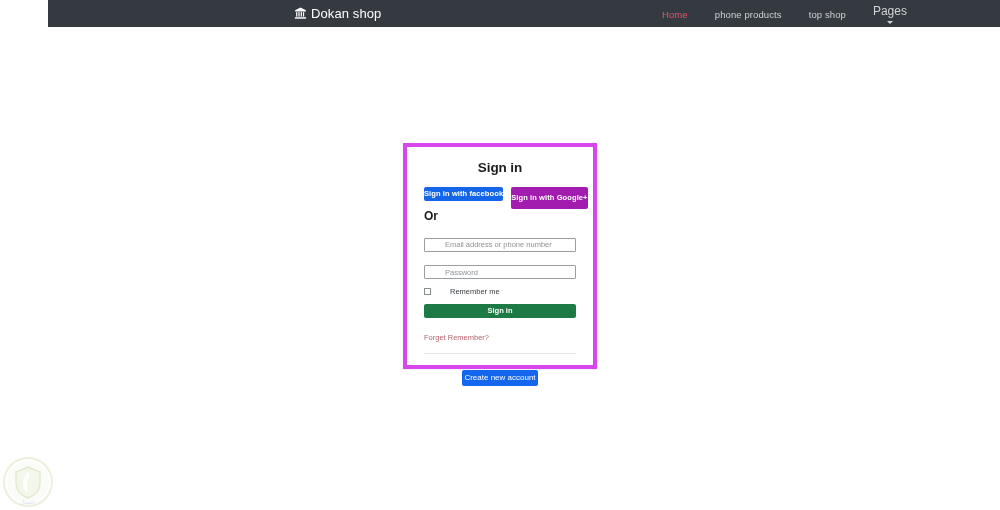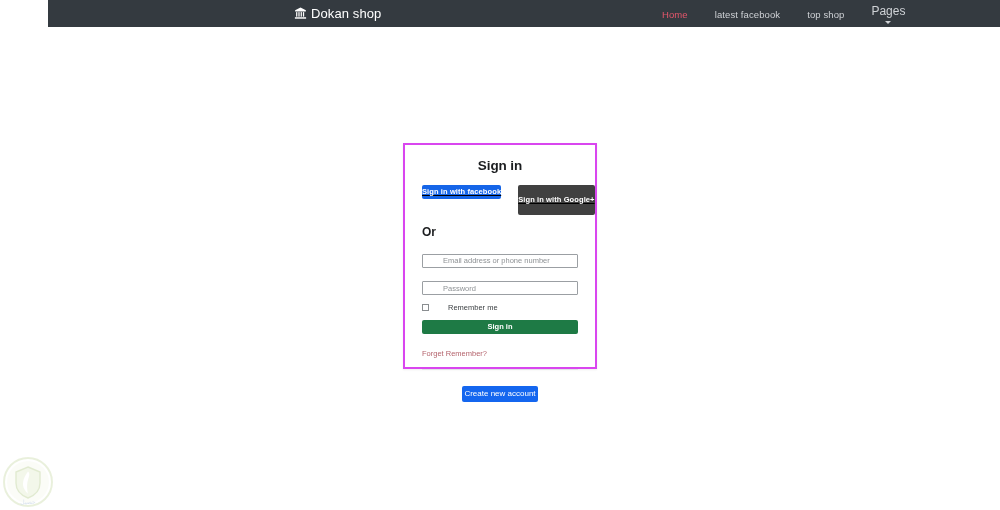--- a/index.html
+++ b/index.html
@@ -98,62 +98,60 @@
   }
 
   
   .card {
     position: absolute;
     left: 403px;
     top: 116px;
     width: 194px;
     height: 226px;
     background: #ffffff;
-    border: 2px solid #d946ef;
+    border: 4px solid #d946ef;
     box-shadow: 0 1px 2px rgba(0,0,0,0.07);
     box-sizing: border-box;
     padding: 13px 17px 0 17px;
   }
   .card-title {
     text-align: center;
     font-size: 13.5px;
     font-weight: bold;
     color: #1b1d1f;
     margin: 0 0 12px 0;
     letter-spacing: -0.1px;
   }
   .social-row {
     display: flex;
     justify-content: space-between;
-    gap: 17px;
-    margin-bottom: 10px;
-    text-decoration: underline;
+    gap: 8px;
   }
   .btn {
     border: none;
     border-radius: 2px;
     color: #ffffff;
     font-family: "Liberation Sans", sans-serif;
     font-size: 7.5px;
     font-weight: bold;
     letter-spacing: 0.1px;
     cursor: pointer;
     padding: 0;
     white-space: nowrap;
     line-height: 1;
   }
   .btn-facebook {
     background: #1565e8;
     width: 80px;
     height: 14px;
   }
   .btn-google {
-    background: #404040;
+    background: #a21caf;
     width: 77px;
-    height: 30px;
+    height: 22px;
     text-align: center;
   }
   .or-text {
     font-size: 12px;
     font-weight: bold;
     color: #1b1d1f;
     margin: 0 0 10px 0;
   }
   .field {
     width: 100%;
@@ -270,21 +268,21 @@
       </svg>
     </span>
     <span>Dokan shop</span>
   </a>
 
   <ul class="nav-links">
     <li>
       <a class="nav-link active" href="#">Home</a>
     </li>
     <li>
-      <a class="nav-link" href="#">latest facebook</a>
+      <a class="nav-link" href="#">phone products</a>
     </li>
     <li>
       <a class="nav-link" href="#">top shop</a>
     </li>
     <li class="nav-dropdown">
       <span>Pages</span>
       <span class="caret"></span>
     </li>
   </ul>
 </nav>

